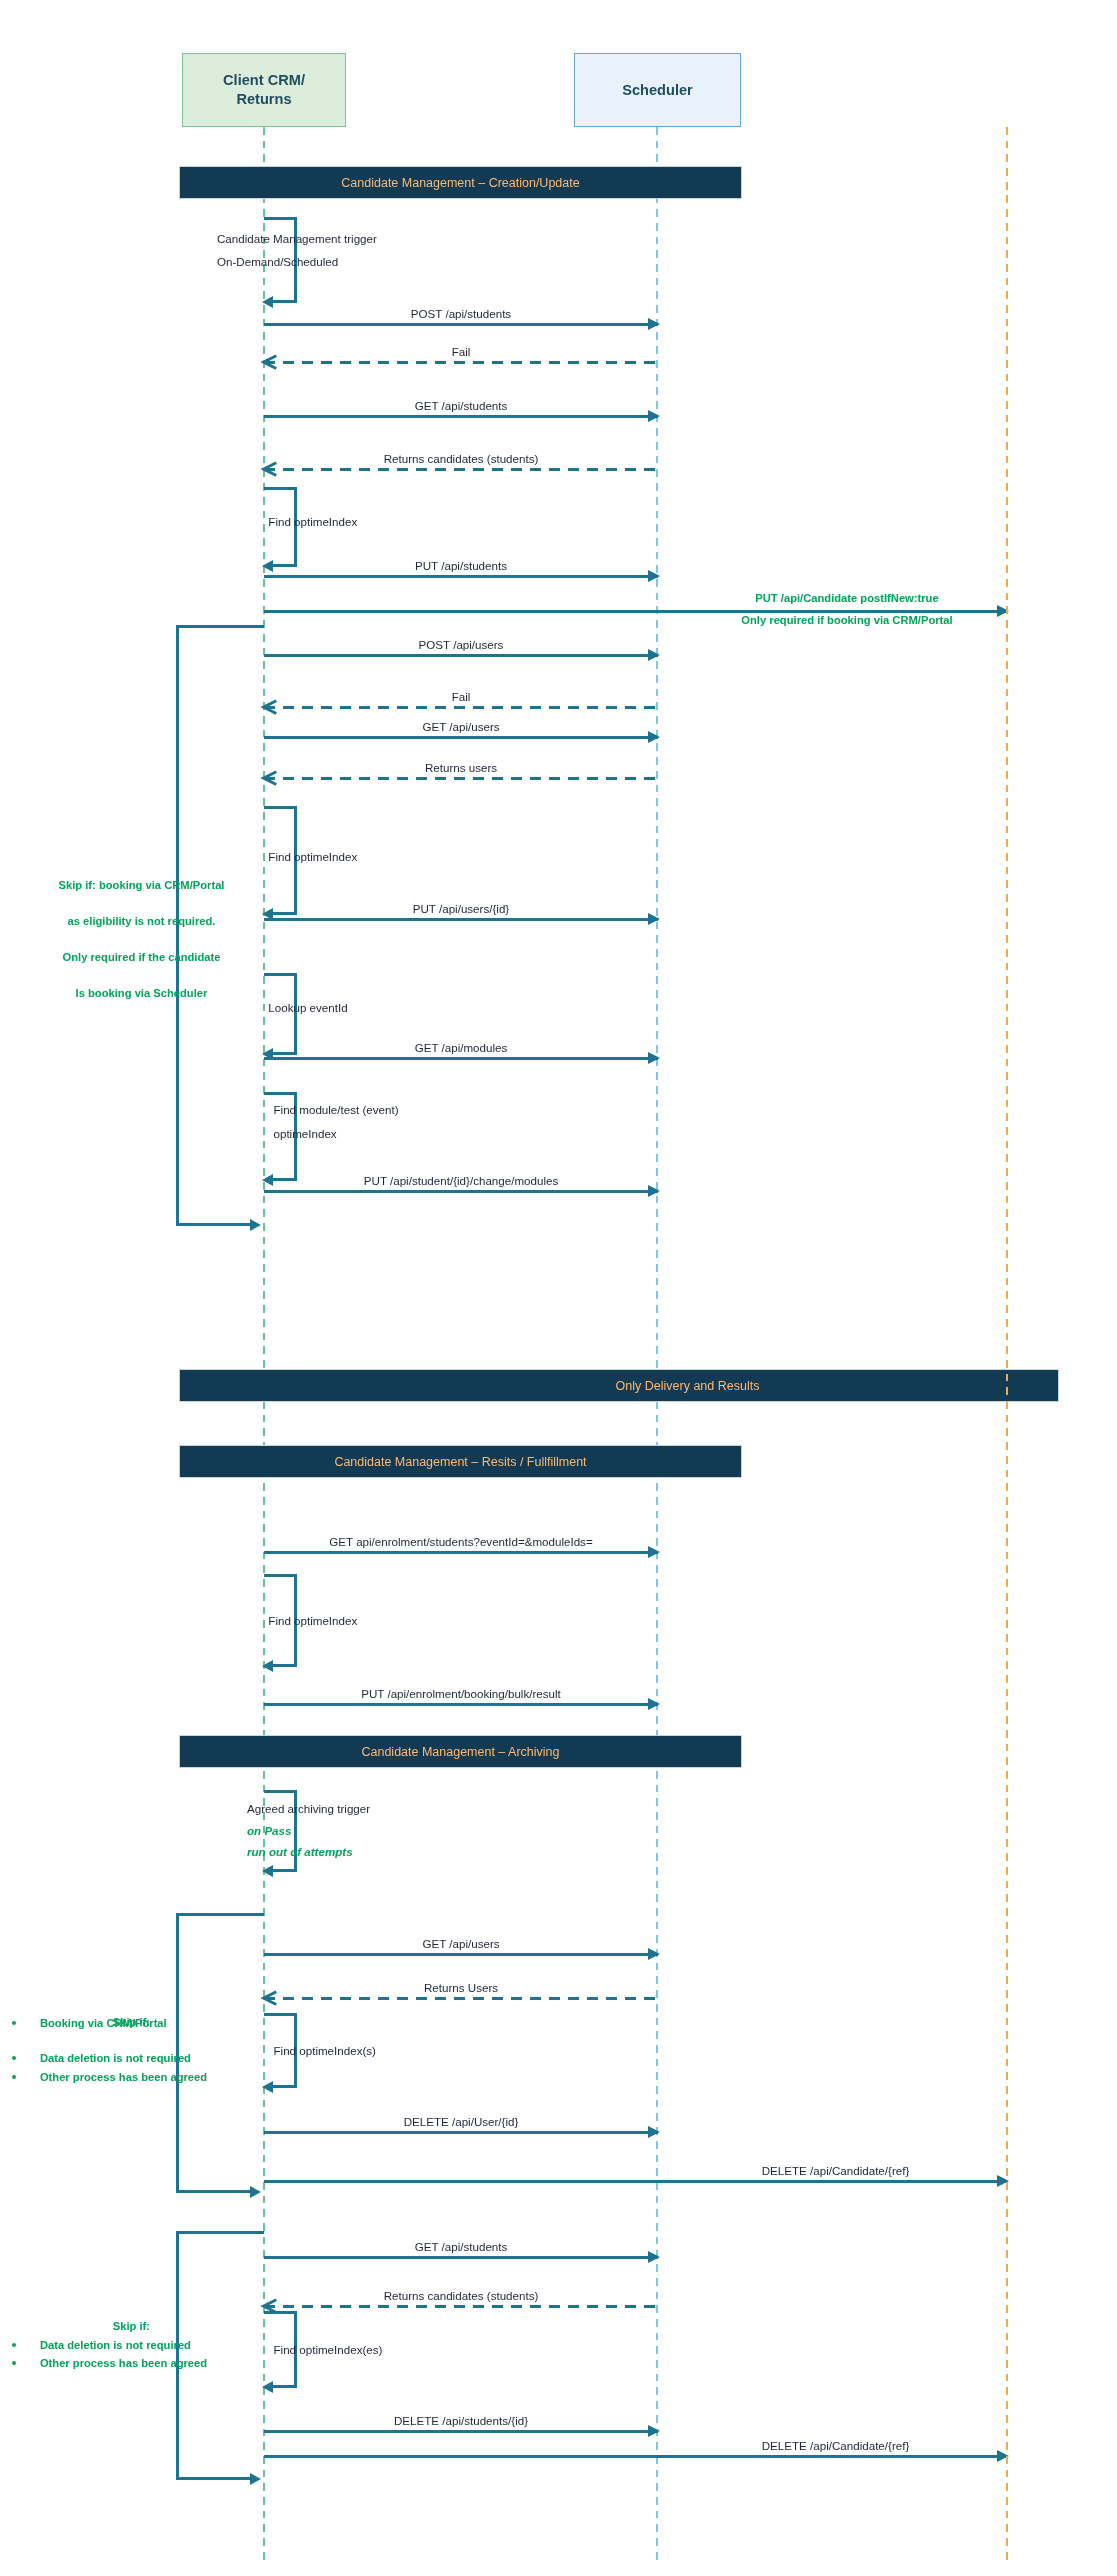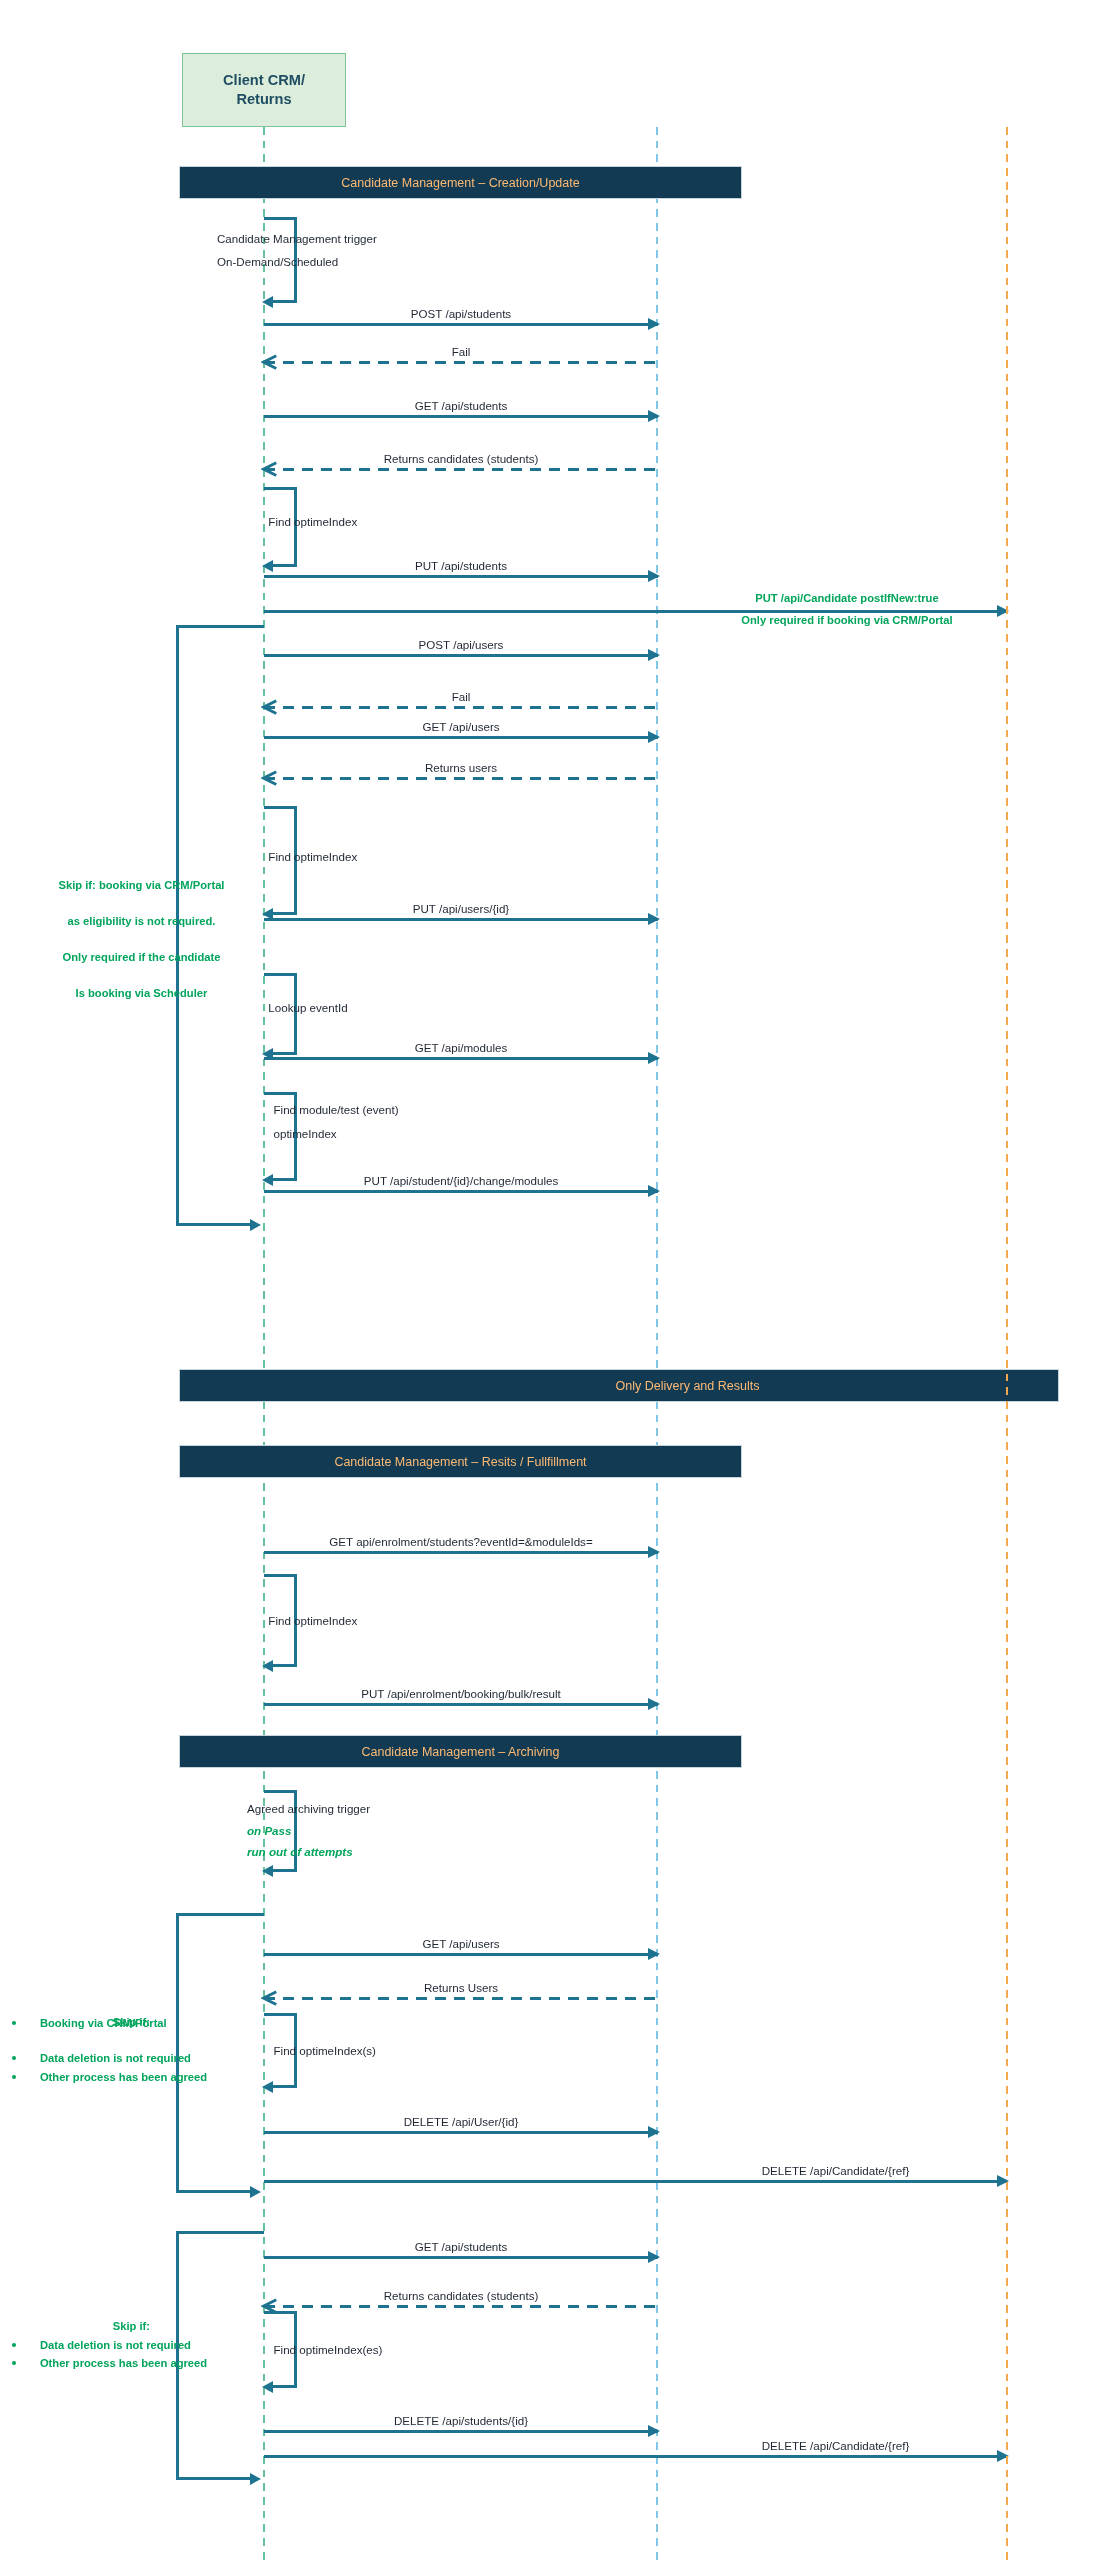--- a/index.html
+++ b/index.html
@@ -73,20 +73,23 @@
 <div id="stage">
 
   <div class="lifeline ll-crm" style="left:263px"></div>
   <div class="lifeline ll-sch" style="left:656px"></div>
   <div class="lifeline ll-sur" style="left:1006px"></div>
 
   <div class="actor crm">
     <span>Client CRM/</span>
     <span>Returns</span>
   </div>
+  <div class="actor sch">
+    <span>Scheduler</span>
+  </div>
 
   <div class="banner" style="top:166px">Candidate Management – Creation/Update</div>
   <div class="banner wide" style="top:1369px">Only Delivery and Results</div>
   <div class="banner" style="top:1445px">Candidate Management – Resits / Fullfillment</div>
   <div class="banner" style="top:1735px">Candidate Management – Archiving</div>
 
   <div class="skipbr" style="top:625px;height:601px">
     <div class="b-top"></div>
     <div class="b-side"></div>
     <div class="b-bot"></div>

